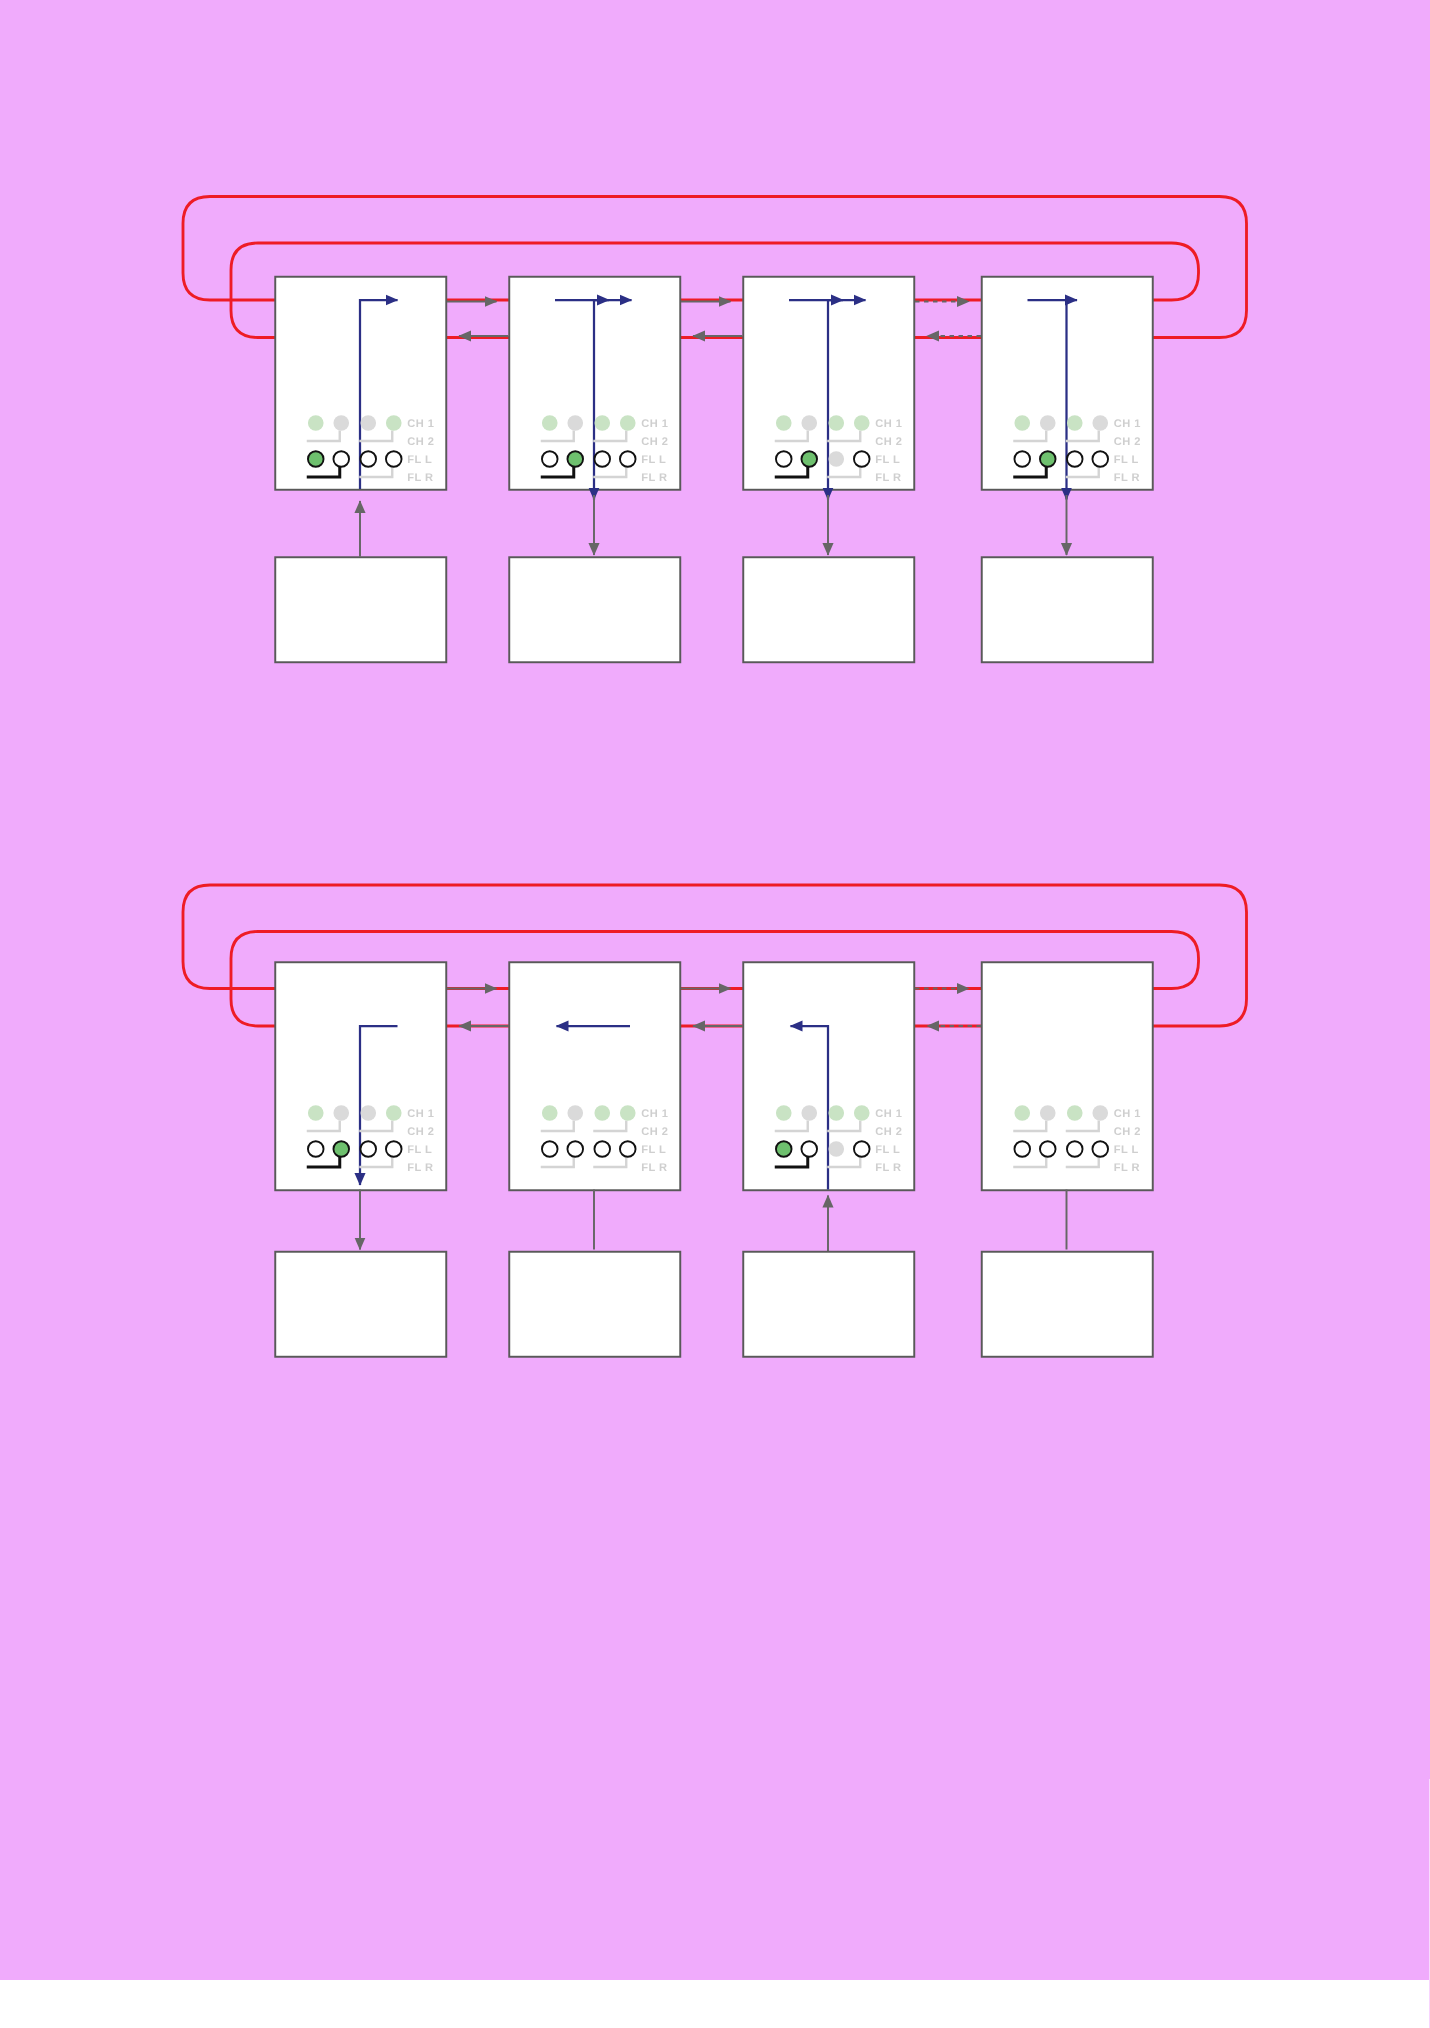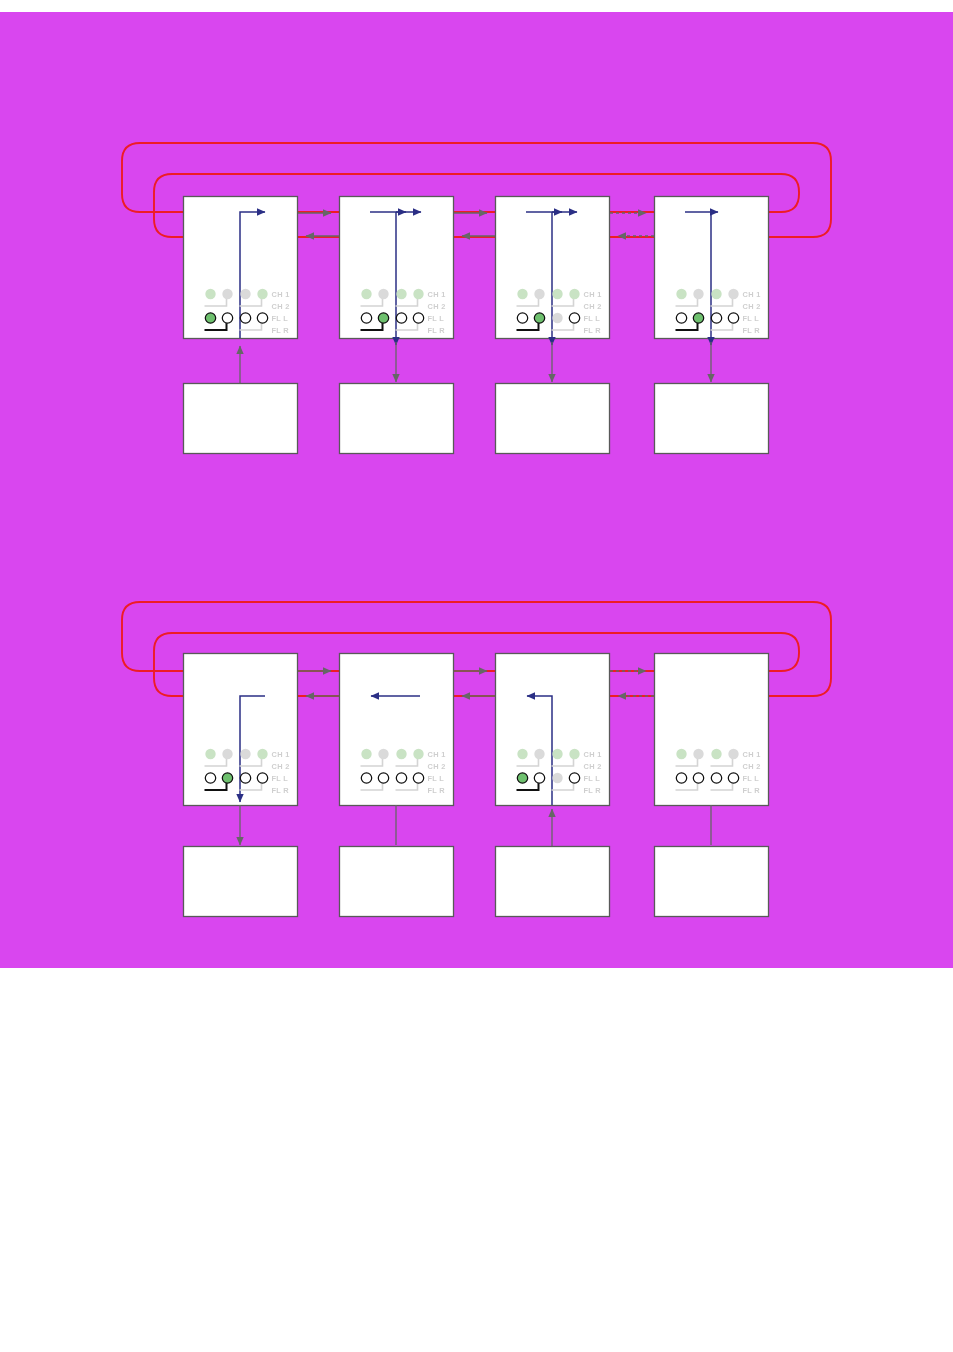--- a/index.html
+++ b/index.html
@@ -7,24 +7,23 @@
     margin: 0;
     padding: 0;
     background: #ffffff;
   }
   body {
     font-family: "Liberation Sans", sans-serif;
   }
   #canvas {
     position: relative;
     width: 953px;
-    height: 956px;
-    background: #d946ef;
+    height: 1320px;
+    background: #f0abfc;
     overflow: hidden;
-    margin-top: 12px;
   }
   svg.layer {
     position: absolute;
     top: 0;
     left: 0;
     width: 953px;
     height: 1352px;
     overflow: visible;
   }
   .led-label {

